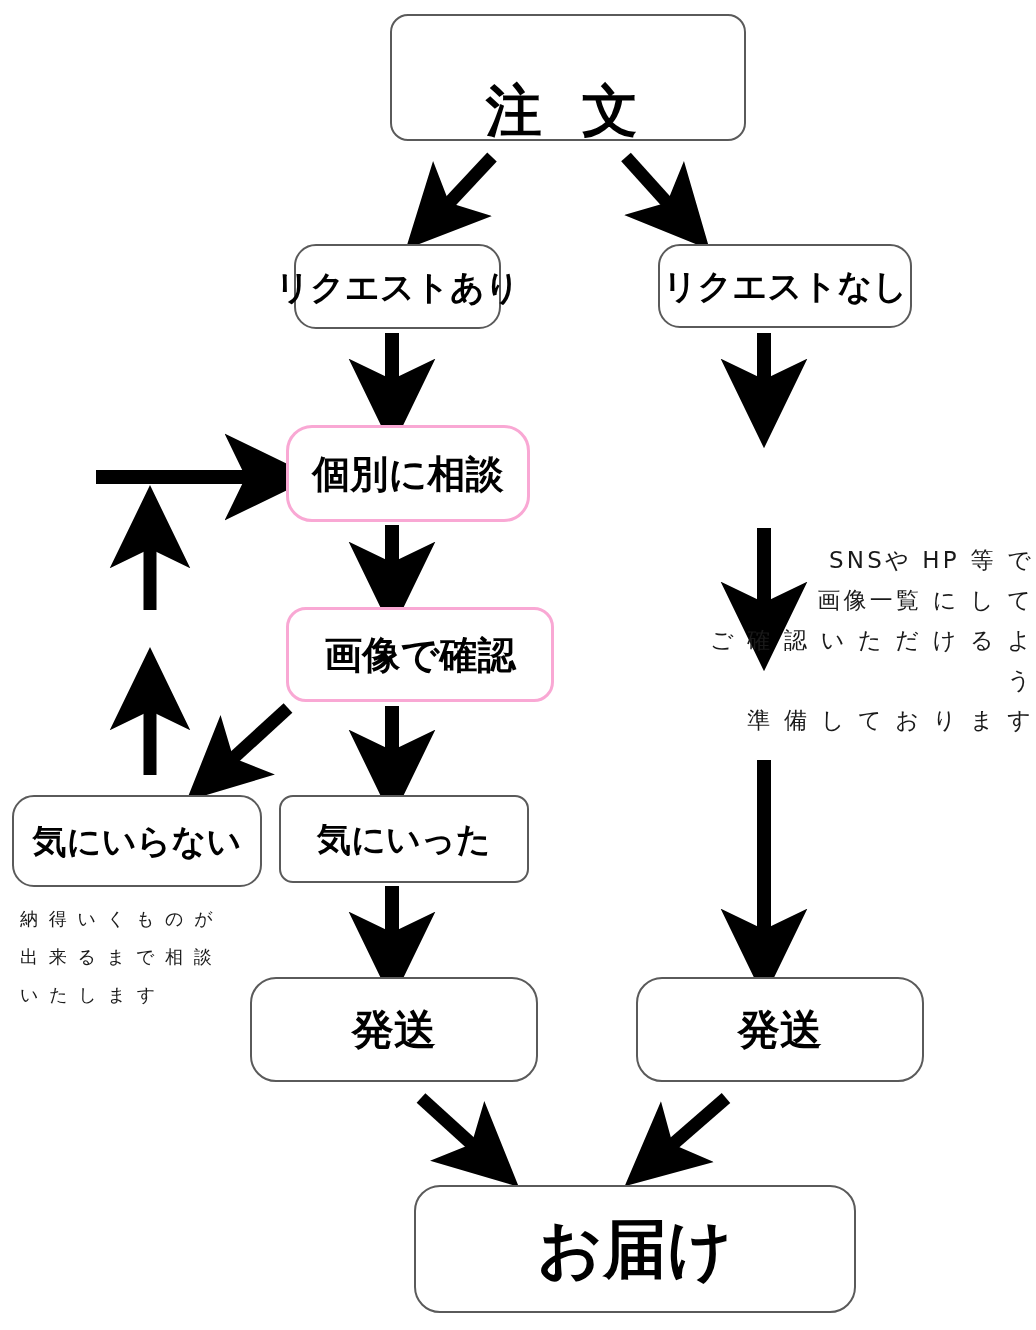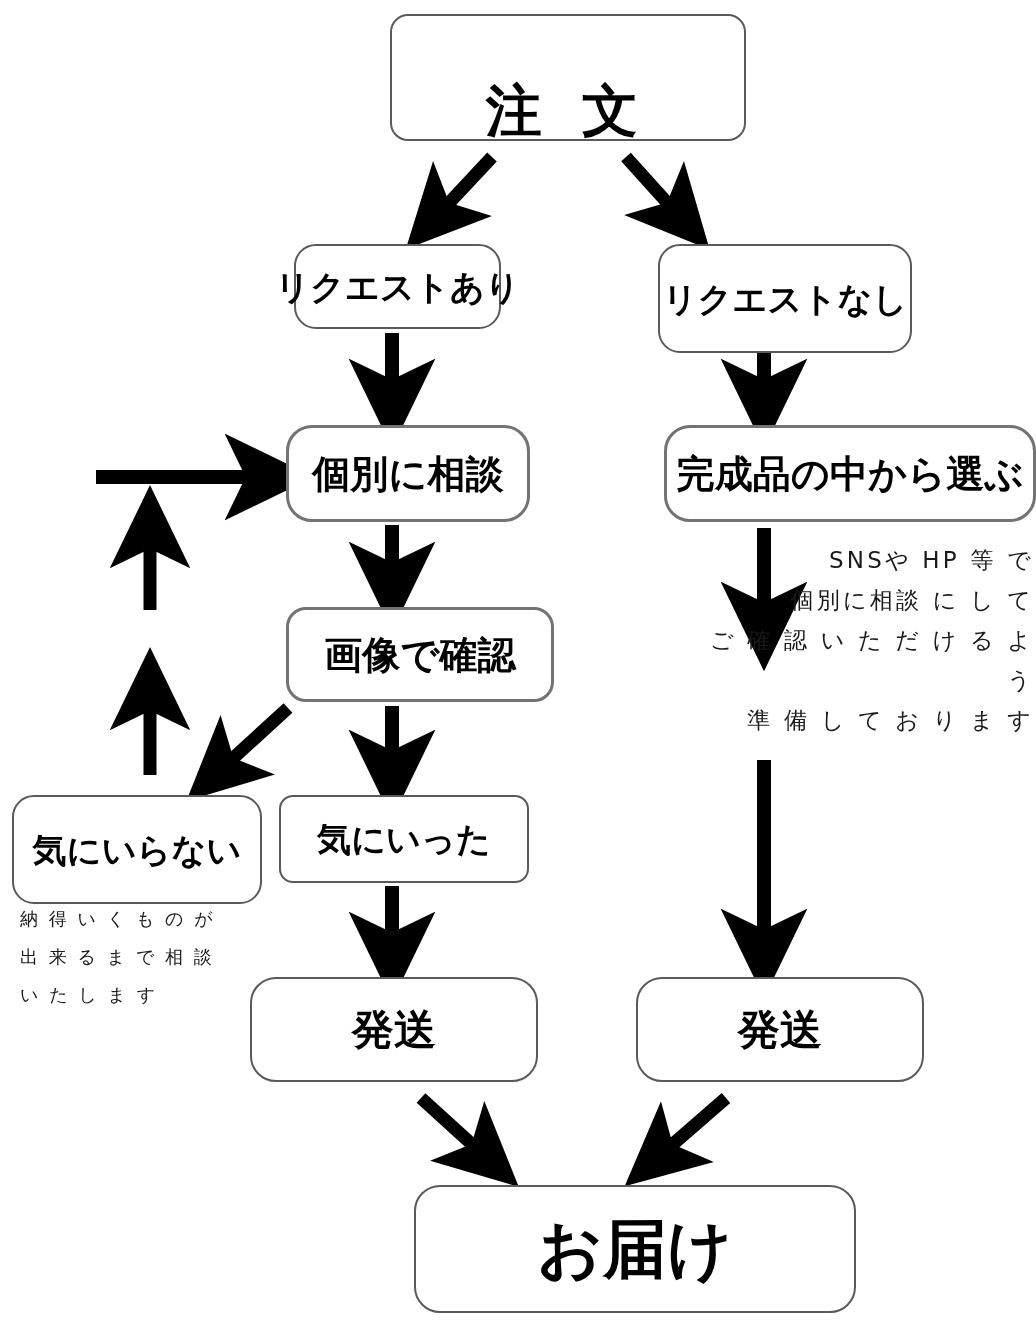--- a/index.html
+++ b/index.html
@@ -12,21 +12,21 @@
     width: 1036px;
     height: 1330px;
     background: #ffffff;
     overflow: hidden;
     font-family: "Liberation Sans", "DejaVu Sans", sans-serif;
   }
   .node {
     position: absolute;
     box-sizing: border-box;
     background: #ffffff;
-    border: 2px solid #737373;
+    border: 2px solid #f9a8d4;
     border-radius: 22px;
     display: flex;
     align-items: center;
     justify-content: center;
     color: #000000;
     font-weight: 700;
     line-height: 1;
     white-space: nowrap;
     letter-spacing: 0.01em;
   }
@@ -128,58 +128,55 @@
   </svg>
 
   <div class="node thin" style="left:390px; top:14px; width:356px; height:127px; border-radius:18px;align-items:flex-end;">
     <span class="node-label" style="font-size:56px; letter-spacing:0.22em;">注 文</span>
   </div>
 
   <div class="node thin" style="left:276px; top:244px; width:207px; height:85px; border-radius:22px;margin-left:18px;">
     <span class="node-label" style="font-size:34px;">リクエストあり</span>
   </div>
 
-  <div class="node thin" style="left:658px; top:244px; width:254px; height:109px; border-radius:22px;">
+  <div class="node thin" style="left:658px; top:244px; width:254px; height:84px; border-radius:22px;">
     <span class="node-label" style="font-size:34px;">リクエストなし</span>
   </div>
 
   <div class="node" style="left:286px; top:425px; width:244px; height:97px; border-radius:26px; border-width:3px;">
     <span class="node-label" style="font-size:38px;">個別に相談</span>
   </div>
 
-  <div class="node" style="left:664px; top:425px; width:372px; height:97px; border-radius:26px; border-width:3px;">
-    <span class="node-label" style="font-size:38px;">完成品の中から選ぶ</span>
-  </div>
 
   <div class="node" style="left:286px; top:607px; width:268px; height:95px; border-radius:20px; border-width:3px;">
     <span class="node-label" style="font-size:38px;">画像で確認</span>
   </div>
 
-  <div class="node thin" style="left:12px; top:795px; width:250px; height:109px; border-radius:22px;">
+  <div class="node thin" style="left:12px; top:795px; width:250px; height:92px; border-radius:22px;">
     <span class="node-label" style="font-size:34px;">気にいらない</span>
   </div>
 
   <div class="node thin" style="left:279px; top:795px; width:250px; height:88px; border-radius:14px;">
     <span class="node-label" style="font-size:34px;">気にいった</span>
   </div>
 
   <div class="node thin" style="left:250px; top:977px; width:288px; height:105px; border-radius:26px;">
     <span class="node-label" style="font-size:42px;">発送</span>
   </div>
 
   <div class="node thin" style="left:636px; top:977px; width:288px; height:105px; border-radius:26px;">
     <span class="node-label" style="font-size:42px;">発送</span>
   </div>
 
   <div class="node thin" style="left:368px; top:1185px; width:442px; height:128px; border-radius:26px;margin-left:46px;">
     <span class="node-label" style="font-size:64px;">お届け</span>
   </div>
 
   <div class="hand-note" style="left:688px; top:540px; width:346px; font-size:23px; line-height:40px; text-align:right;">SNSや HP 等 で
-個別に相談 に し て
+画像一覧 に し て
 ご 確 認 い た だ け る よ う
 準 備 し て お り ま す</div>
 
   <div class="hand-note" style="left:20px; top:900px; width:280px; font-size:18px; line-height:38px; text-align:left;">納 得 い く も の が
 出 来 る ま で 相 談
 い た し ま す</div>
 
 </div>
 
 </body></html>

